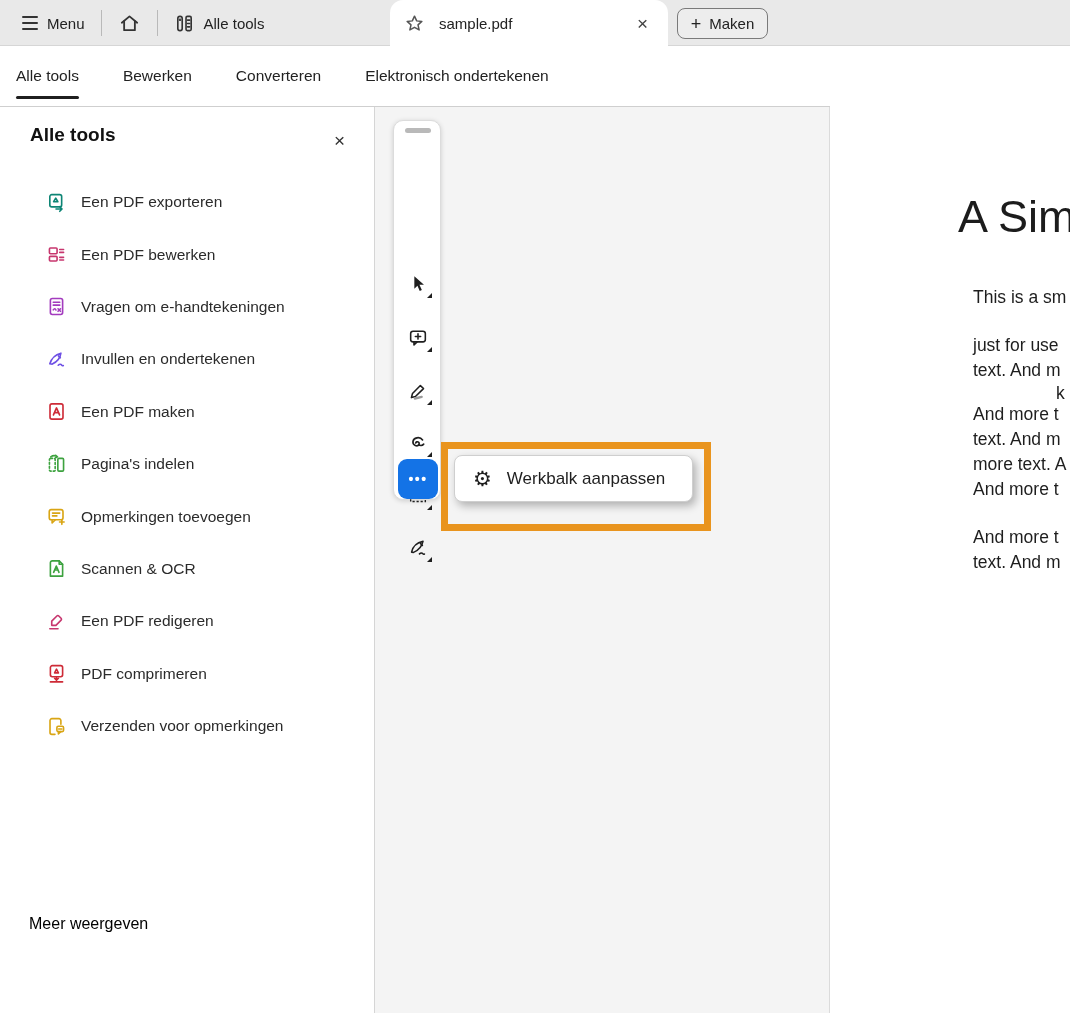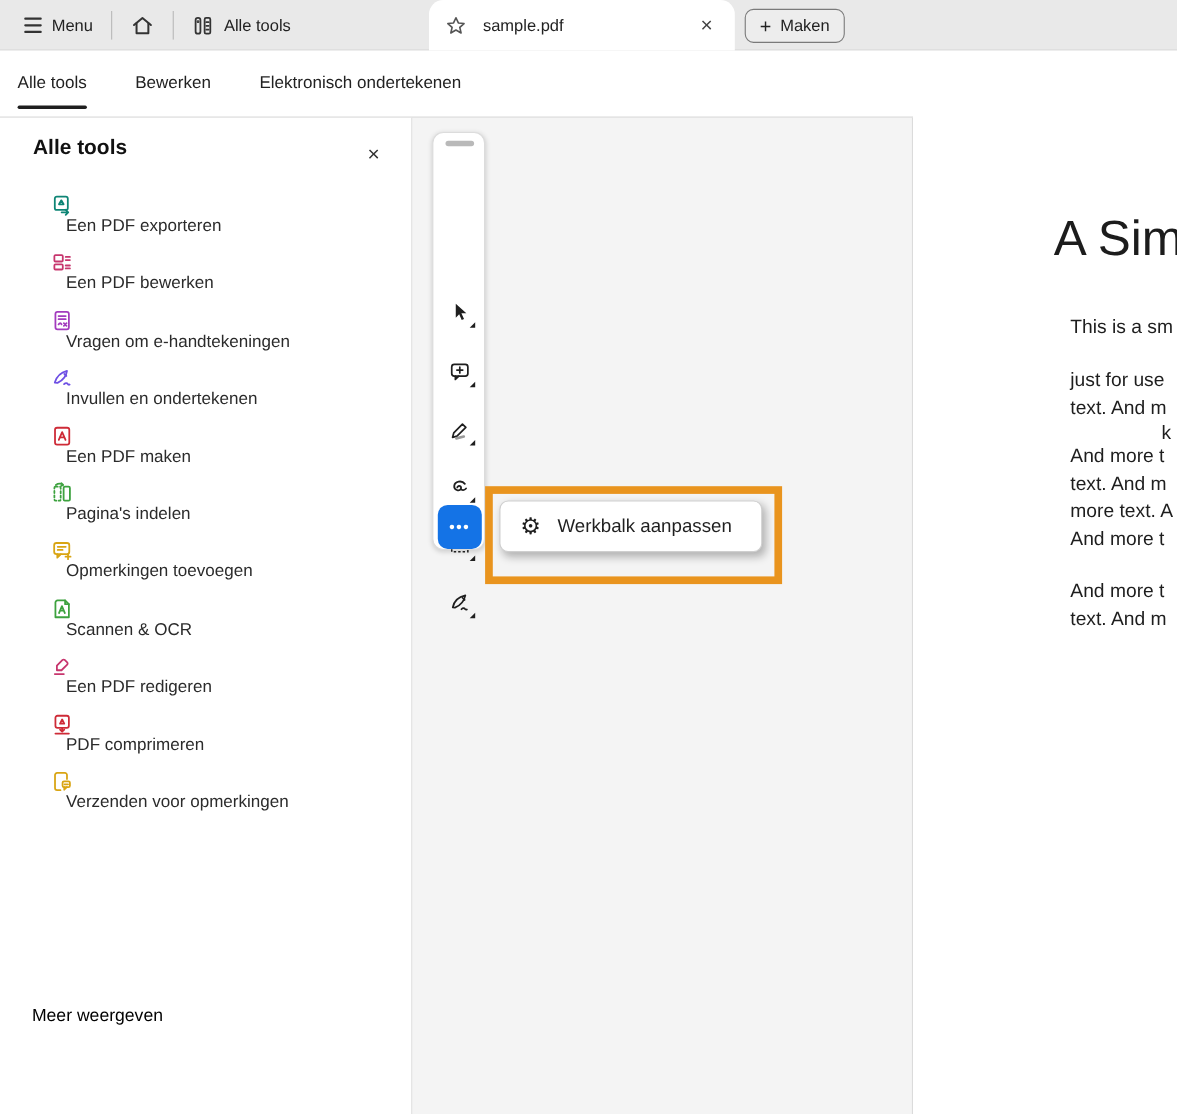--- a/index.html
+++ b/index.html
@@ -25,21 +25,21 @@
   .nav { position:absolute; left:0; top:46px; width:1070px; height:61px; background:#fff; border-bottom:1px solid #cfcfcf; }
   .nav-inner { position:absolute; left:16px; top:0; height:60px; display:flex; align-items:center; gap:44px; }
   .nav-tab { font-size:15.5px; color:#222; position:relative; padding:18px 0; }
   .nav-tab.active::after { content:""; position:absolute; left:0; right:0; bottom:4px; height:3px; background:#1f1f1f; border-radius:2px; }
 
   
   .sidebar { position:absolute; left:0; top:107px; width:375px; height:906px; background:#fff; border-right:1px solid #d5d5d5; }
   .sb-title { position:absolute; left:30px; top:124px; font-size:19px; font-weight:bold; color:#111; }
   .sb-close { position:absolute; left:328px; top:128px; font-size:19px; color:#333; padding:2px 6px; }
   .sb-list { position:absolute; left:0; top:176px; width:375px; }
-  .sb-item { display:flex; align-items:flex-start; height:52.4px; padding-left:46px; cursor:default;flex-direction:column; }
+  .sb-item { display:flex; align-items:center; height:52.4px; padding-left:46px; cursor:default; }
   .sb-item svg { flex:0 0 auto; }
   .sb-item .lbl { margin-left:14px; font-size:15.5px; color:#2b2b2b; }
   .sb-more { position:absolute; left:29px; top:915px; font-size:16px; color:#000000; }
 
   
   .sb-title, .sb-close, .sb-list, .sb-more { position:absolute; }
   .sidebar .sb-title { top:17px; }
   .sidebar .sb-close { top:21px; }
   .sidebar .sb-list { top:69px; }
   .sidebar .sb-more { top:808px; }
@@ -110,20 +110,21 @@
     <div class="maken-btn">
       <span class="maken-plus">+</span>
       <span>Maken</span>
     </div>
   </div>
 
   <div class="nav">
     <div class="nav-inner">
       <span class="nav-tab active">Alle tools</span>
       <span class="nav-tab">Bewerken</span>
+      <span class="nav-tab">Converteren</span>
       <span class="nav-tab">Elektronisch ondertekenen</span>
     </div>
   </div>
 
   <div class="sidebar">
     <div class="sb-title">Alle tools</div>
     <div class="sb-close">×</div>
 
     <div class="sb-list">
 

